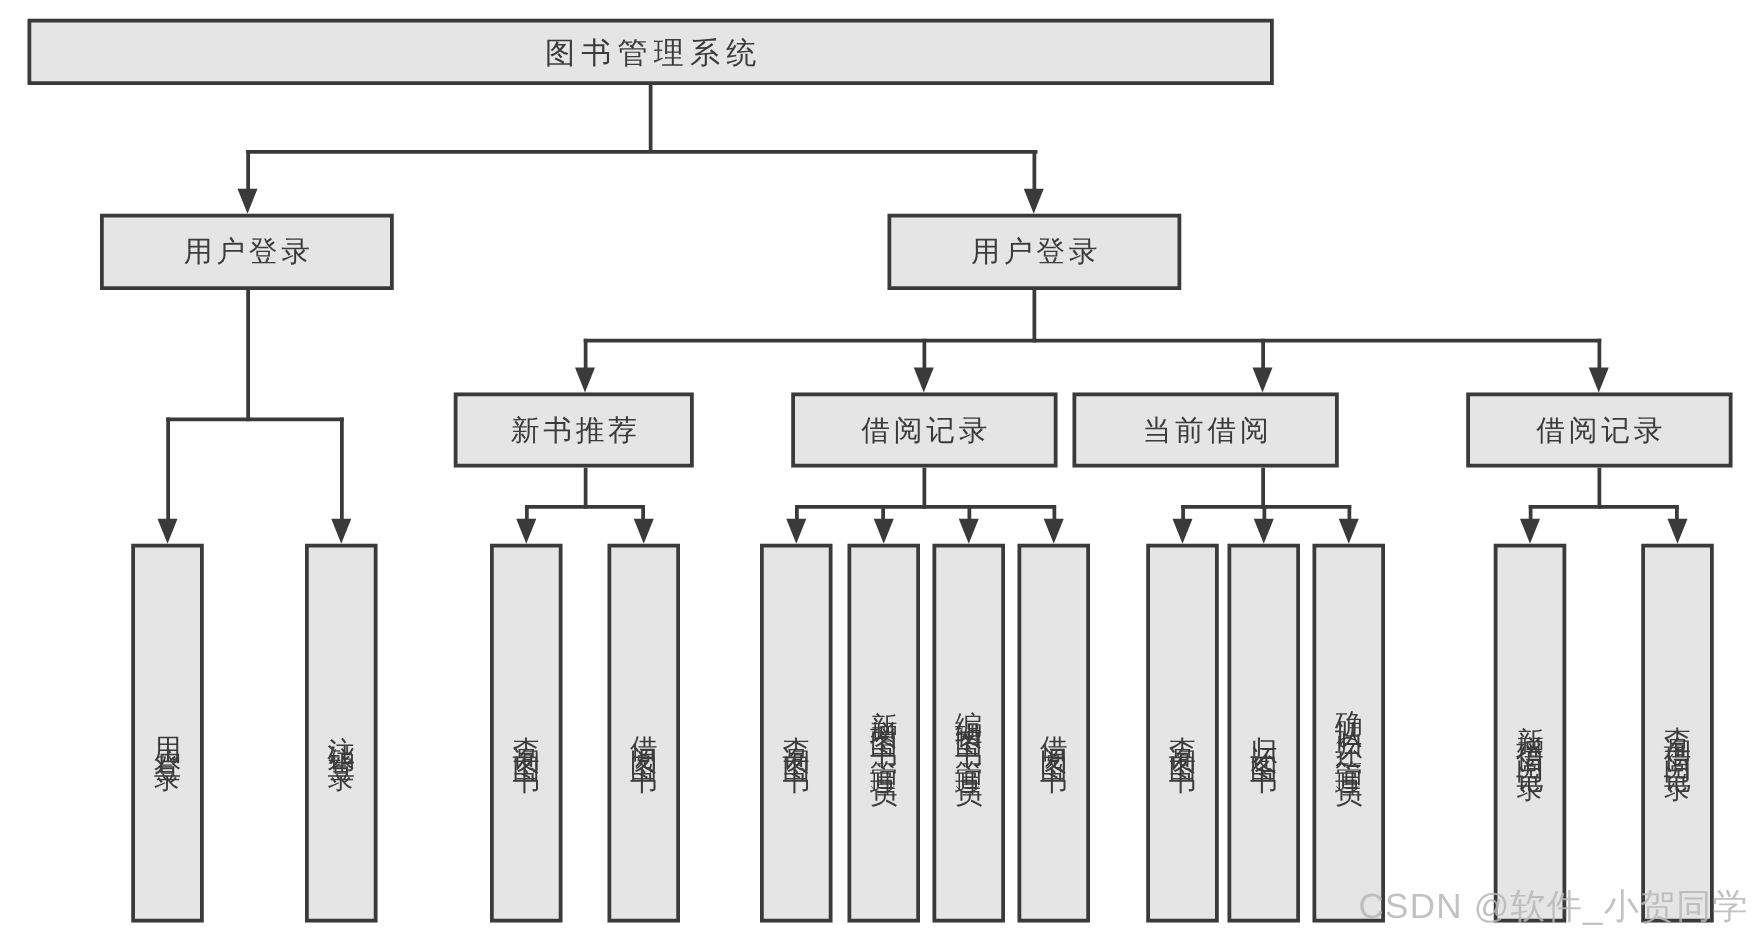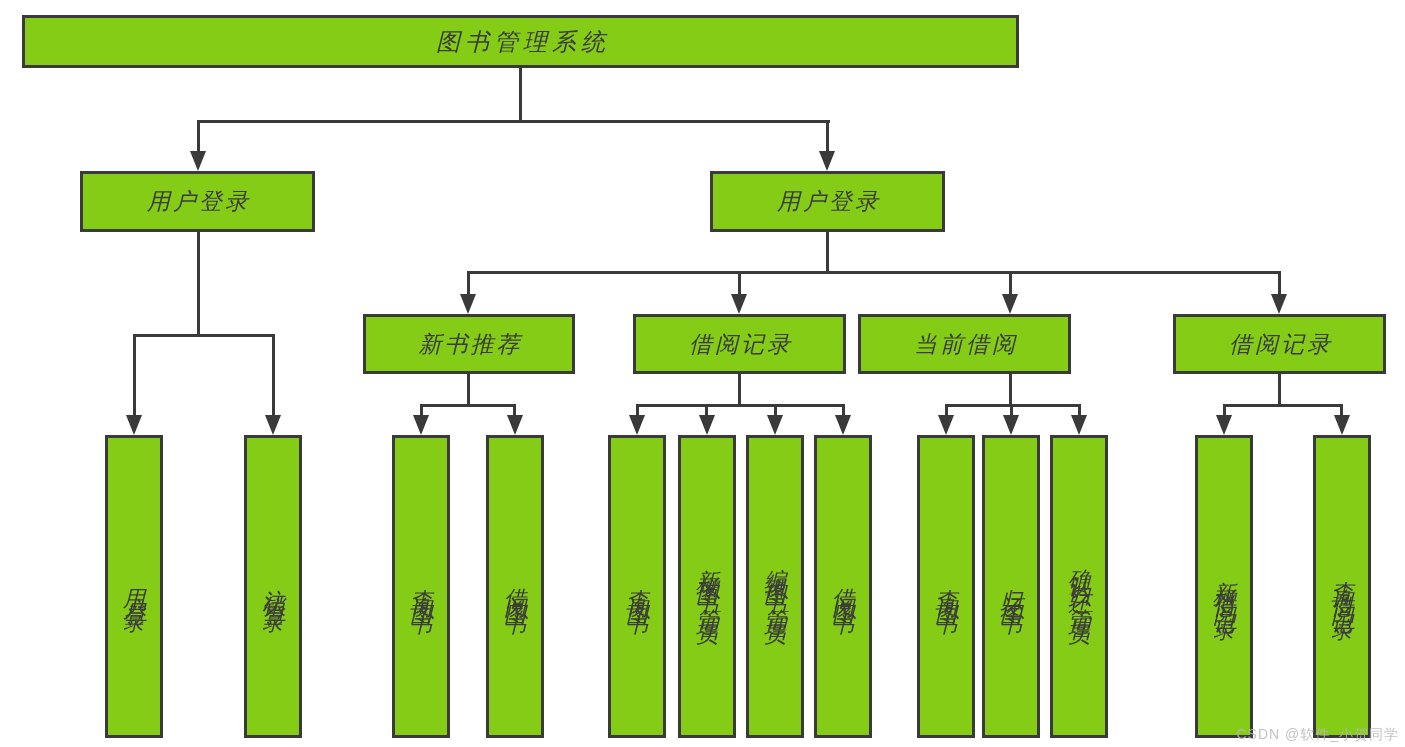--- a/index.html
+++ b/index.html
@@ -17,26 +17,25 @@
     position: relative;
     width: 1405px;
     height: 747px;
     background: var(--background);
     overflow: hidden;
   }
   .box {
     position: absolute;
     box-sizing: border-box;
     border: 3px solid var(--line);
-    background: #84cc16;
+    background: #e5e5e5;
     color: var(--text);
     display: flex;
     align-items: center;
     justify-content: center;
-    font-style: italic;
   }
   .hbox {
     font-size: 23px;
     letter-spacing: 3px;
     text-indent: 3px;
   }
   .rootbox {
     font-size: 24px;
     letter-spacing: 5px;
     text-indent: 5px;
@@ -62,21 +61,21 @@
     width: 0;
     height: 0;
     border-left: 8px solid transparent;
     border-right: 8px solid transparent;
     border-top: 20px solid var(--line);
   }
   .watermark {
     position: absolute;
     right: 6px;
     bottom: 3px;
-    font-size: 14px;
+    font-size: 28px;
     letter-spacing: 1px;
     color: var(--watermark);
     opacity: 0.85;
     z-index: 5;
     white-space: nowrap;
   }
 </style>
 </head>
 <body>
 
@@ -139,21 +138,21 @@
   <div class="vline" style="left:1223px;top:404px;height:14px"></div>
   <div class="arrow" style="left:1216px;top:415px"></div>
   <div class="vline" style="left:1340px;top:404px;height:14px"></div>
   <div class="arrow" style="left:1334px;top:415px"></div>
 
   <div class="box rootbox" style="left:22px;top:15px;width:997px;height:53px">图书管理系统</div>
 
   <div class="box hbox" style="left:80px;top:171px;width:235px;height:61px">用户登录</div>
   <div class="box hbox" style="left:710px;top:171px;width:235px;height:61px">用户登录</div>
 
-  <div class="box hbox" style="left:363px;top:314px;width:212px;height:60px">新书推荐</div>
+  <div class="box hbox" style="left:363px;top:314px;width:192px;height:60px">新书推荐</div>
   <div class="box hbox" style="left:633px;top:314px;width:213px;height:60px">借阅记录</div>
   <div class="box hbox" style="left:858px;top:314px;width:213px;height:60px">当前借阅</div>
   <div class="box hbox" style="left:1173px;top:314px;width:213px;height:60px">借阅记录</div>
 
   <div class="box leaf" style="left:105px;top:435px;width:58px;height:303px">用户登录</div>
   <div class="box leaf" style="left:244px;top:435px;width:58px;height:303px">注销登录</div>
 
   <div class="box leaf" style="left:392px;top:435px;width:58px;height:303px">查询图书</div>
   <div class="box leaf" style="left:486px;top:435px;width:58px;height:303px">借阅图书</div>
 

